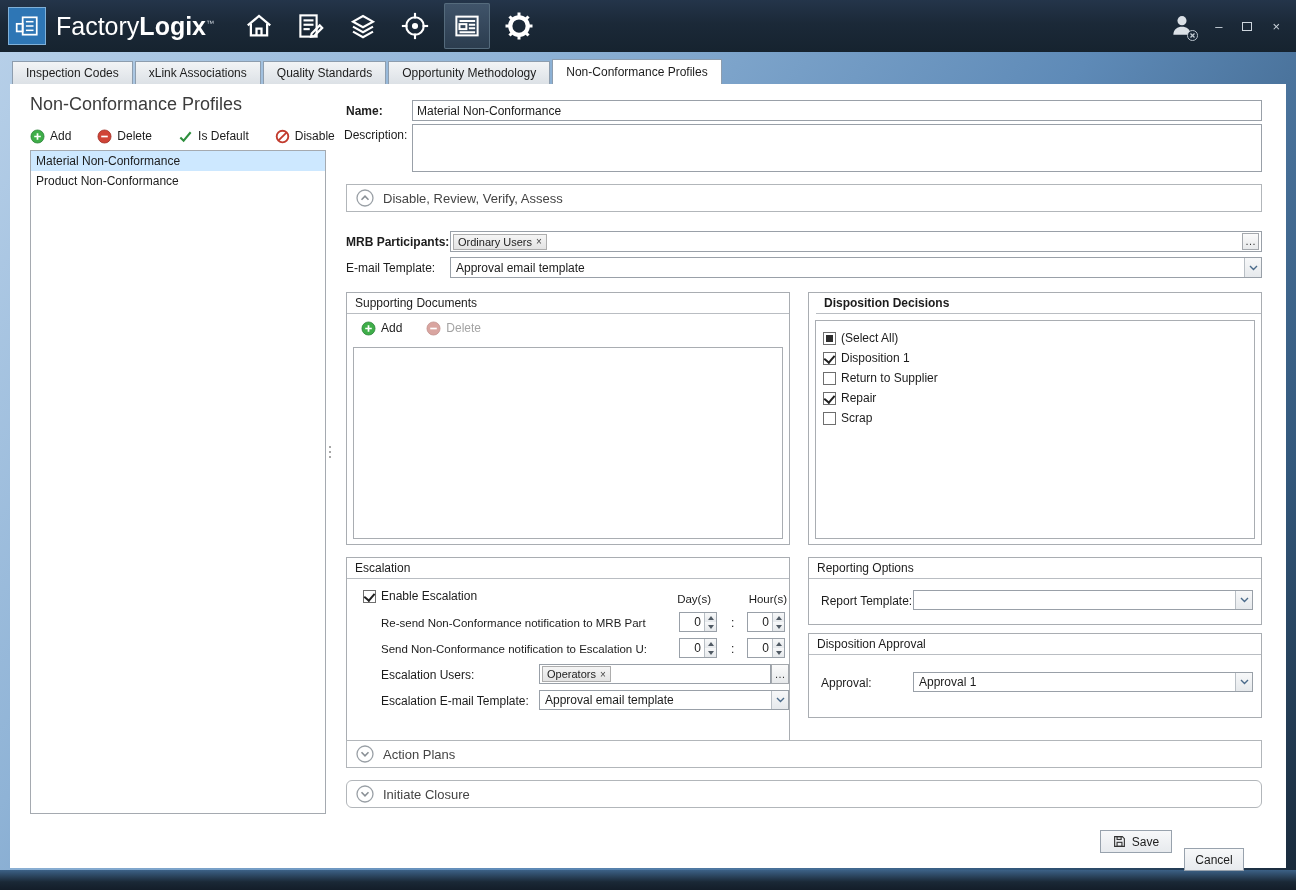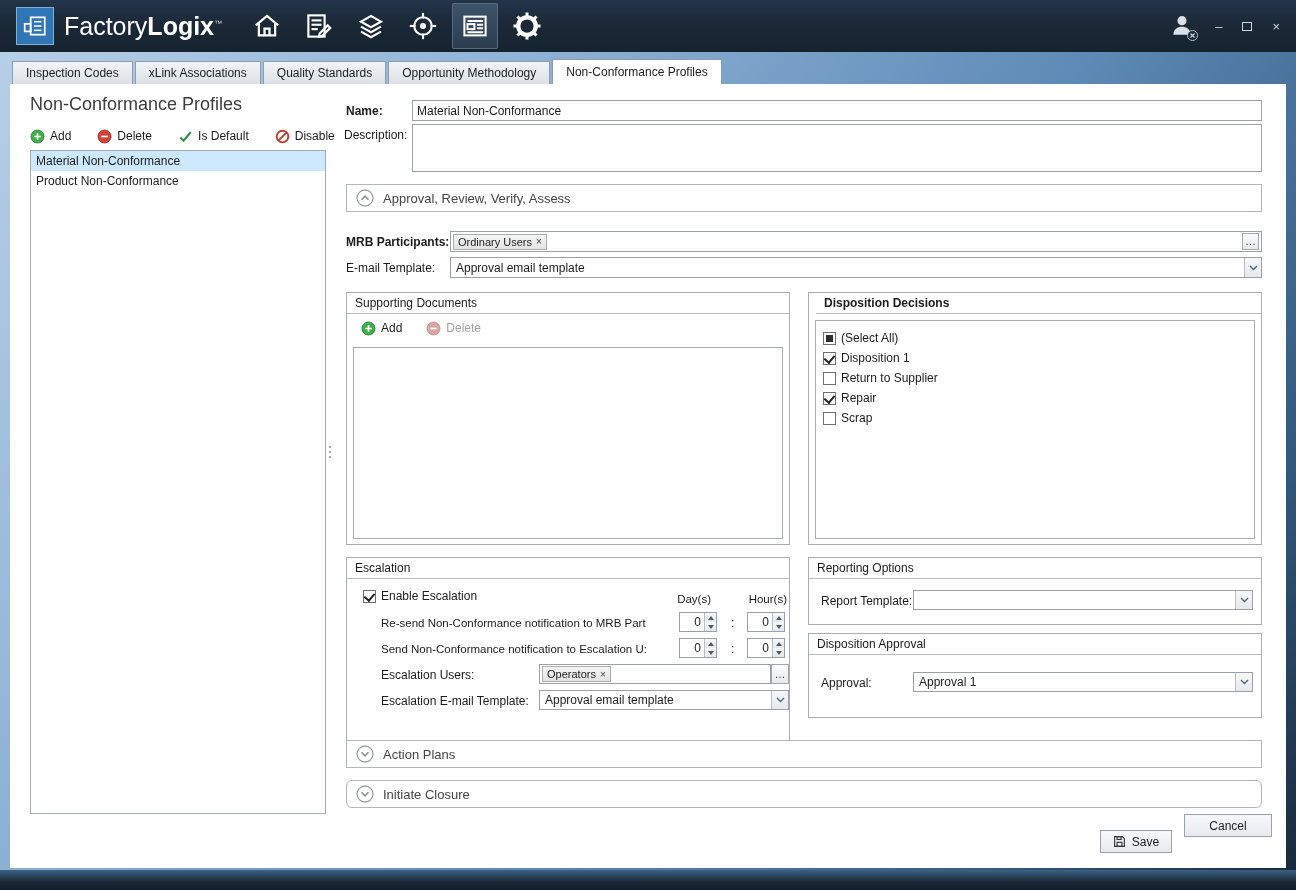--- a/index.html
+++ b/index.html
@@ -6,21 +6,21 @@
   body { background:#0d1420; font-family:"Liberation Sans","DejaVu Sans",sans-serif; }
   .window { position:relative; width:1296px; height:890px; overflow:hidden; background:#16222f;
             font-size:12px; color:#1c1c1c; }
   
   .frame { position:absolute; left:0; top:52px; width:1296px; height:838px;
            background:linear-gradient(125deg,#b6cfe8 0%,#8fb3d6 28%,#5e8ab7 58%,#33587c 84%,#182838 100%); }
   .bottombar { position:absolute; left:0; bottom:0; width:1296px; height:20px;
            background:linear-gradient(180deg,#3c6186 0%,#1a2836 60%,#131d29 100%); }
   .titlebar { position:absolute; left:0; top:0; width:1296px; height:52px; z-index:6;
            background:linear-gradient(180deg,#24354a 0%,#1b2938 45%,#16232f 100%);
-           display:flex; align-items:center;padding-left:8px; }
+           display:flex; align-items:center; }
   .logo-tile { width:38px; height:38px; margin-left:8px; background:#2e76b5;
            border:1px solid #7fb0d8; display:flex; align-items:center; justify-content:center; }
   .brand { margin-left:10px; font-size:25px; color:#ffffff; font-weight:300; white-space:nowrap; }
   .brand .bold { font-weight:700; }
   .brand sup { font-size:8px; color:#c6cfd8; }
   .nav { display:flex; margin-left:22px; align-items:center; gap:6px; height:52px; }
   .nav-btn { width:46px; height:46px; display:flex; align-items:center; justify-content:center; border-radius:2px; }
   .nav-btn.active { background:linear-gradient(180deg,#40546a,#2b3c4e);
            box-shadow:inset 0 0 0 1px #55ището6b7c; box-shadow:inset 0 0 0 1px #556b7c; }
   .tb-right { margin-left:auto; display:flex; align-items:center; padding-right:16px; gap:20px; }
@@ -254,21 +254,21 @@
     <div class="lbl b" style="left:336px; top:20px;">Name:</div>
     <input class="textbox" style="left: 402px; top: 16px; width: 850px; height: 21px;" value="Material Non-Conformance">
     <div class="lbl" style="left:334px; top:44px;">Description:</div>
     <textarea class="textbox" style="left: 402px; top: 40px; width: 850px; height: 48px;" value=""></textarea>
 
     <div class="sect" style="top:100px;">
       <svg width="18" height="18" viewBox="0 0 18 18">
         <circle cx="9" cy="9" r="8" fill="#fff" stroke="#9aa0a6" stroke-width="1.3"></circle>
         <polyline points="5.5,10.8 9,7.2 12.5,10.8" fill="none" stroke="#8a9096" stroke-width="1.6"></polyline>
       </svg>
-      <span>Approval, Review, Verify, Assess</span>
+      <span>Disable, Review, Verify, Assess</span>
     </div>
 
     <div class="lbl b" style="left:336px; top:151px;">MRB Participants:</div>
     <div class="tagfield" style="left:440px; top:147px; width:812px; height:21px;">
       <div class="chip">
         <span>Ordinary Users</span>
         <span class="x">×</span>
       </div>
       <div class="mini-btn">…</div>
     </div>
@@ -452,18 +452,18 @@
     </div>
 
     <div class="btn" style="left:1090px; top:746px; width:72px;">
       <svg width="13" height="13" viewBox="0 0 16 16" fill="none" stroke="#333" stroke-width="1.4">
         <path d="M2 2 H11.5 L14 4.5 V14 H2 Z"></path>
           <rect x="5" y="9" width="6" height="5"></rect>
           <rect x="5" y="2" width="5" height="3.5"></rect>
       </svg>
       <span>Save</span>
     </div>
-    <div class="btn" style="left:1174px; top:730px; width:88px;">
+    <div class="btn" style="left:1174px; top:764px; width:60px;">
       <span>Cancel</span>
     </div>
 
   </div>
 </div>
 
 </body></html>

